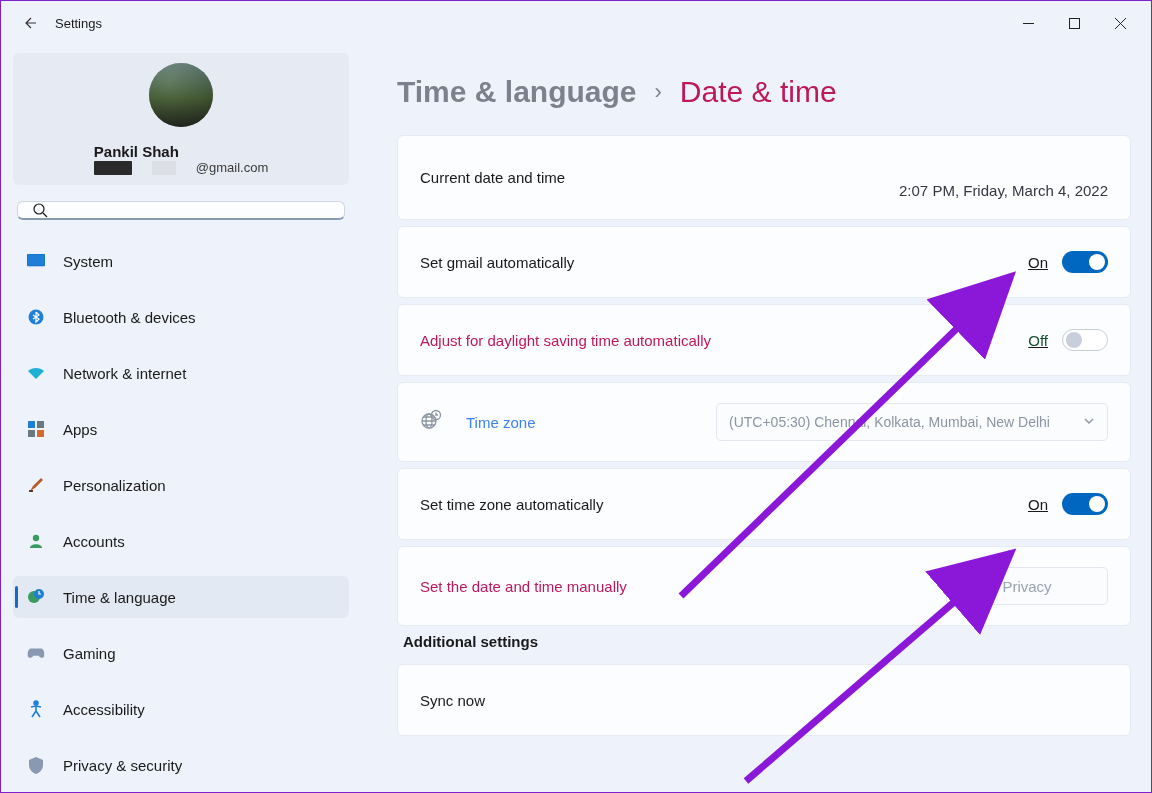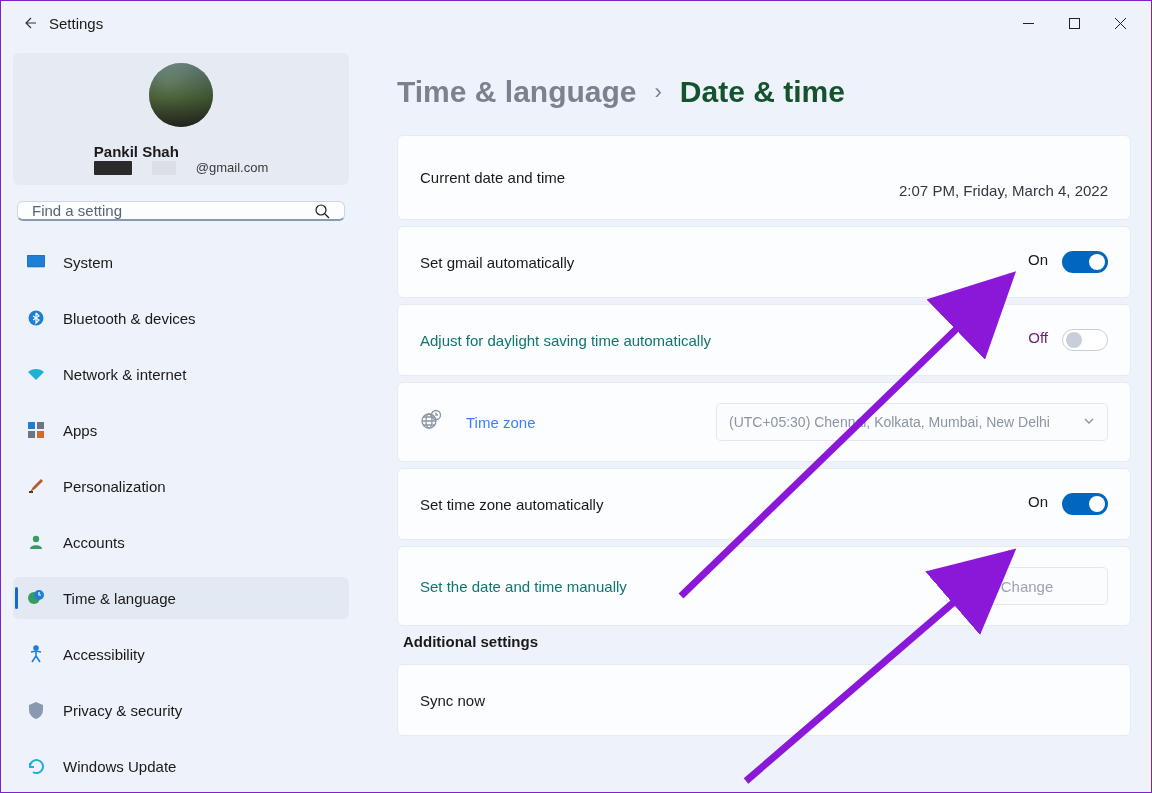--- a/index.html
+++ b/index.html
@@ -21,21 +21,21 @@
       padding: 0 8px;
       background: #eef2fa;
     }
     .back-btn {
       width: 40px; height: 40px;
       display: flex; align-items: center; justify-content: center;
       border-radius: 6px;
       cursor: default;
       color: #333;
     }
-    .title-text { font-size: 15px; color: #1a1a1a; }
+    .title-text { font-size: 13px; margin-left: 6px; color: #1a1a1a; }
     .win-controls { margin-left: auto; display: flex; }
     .win-btn { width: 46px; height: 32px; display: flex; align-items: center; justify-content: center; color: #222;}
     .win-btn svg { stroke: #222; }
     
     .layout { display: flex; height: calc(100% - 44px); }
     .sidebar {
       width: 360px;
       padding: 8px 6px 8px 6px;
       display: flex; flex-direction: column; gap: 6px;
     }
@@ -85,46 +85,46 @@
       width:3px; background:#1769c6; border-radius:3px;
     }
     .nav-icon { width:18px; height:18px; display:flex; align-items:center; justify-content:center; }
     
     .main {
       flex:1; padding: 16px 20px 0 36px; overflow-y:auto;
     }
     .breadcrumb { display:flex; align-items:center; gap:18px; margin: 14px 0 26px 0;}
     .crumb-parent { font-size:30px; font-weight:600; color:#7b828d; }
     .crumb-sep { font-size:22px; color:#7b828d; }
-    .crumb-current { font-size:30px; font-weight:700; color:#14532d; }
+    .crumb-current { font-size:30px; font-weight:400; color:#be185d; }
     .card {
       background:#fcfdff;
       border:1px solid #e6eaf1;
       border-radius:6px;
       padding: 20px 22px;
       display:flex; align-items:center;
       margin-bottom: 6px;
       min-height: 72px;
     }
     .card .label { font-size:15px; color:#1a1a1a; }
-    .card.disabled .label { color:#0f766e;text-align:right; }
+    .card.disabled .label { color:#be185d;text-align:right; }
     .card .value { margin-left:auto; font-size:15px; color:#353840;margin-top:26px; }
-    .toggle-wrap { margin-left:auto; display:flex; align-items:flex-start; gap:14px; font-size:15px;}
+    .toggle-wrap { margin-left:auto; display:flex; align-items:center; gap:14px; font-size:15px;text-decoration:underline;}
     .toggle { width:46px; height:22px; border-radius:20px; position:relative; }
     .toggle.on { background:#0067c0; }
     .toggle.on::after{
       content:""; position:absolute; right:3px; top:3px; width:16px; height:16px; background:#fff; border-radius:50%;
     }
     .toggle.off { background:#fff; border:1px solid #9aa3b2; }
     .toggle.off::after{
       content:""; position:absolute; left:3px; top:2px; width:16px; height:16px; background:#7c8594; border-radius:50%;
     }
     .toggle.off.disabled { border-color:#c8cedb; }
     .toggle.off.disabled::after{ background:#c8cedb; }
-    .toggle-state.disabled { color:#701a75; }
+    .toggle-state.disabled { color:#14532d; }
     .card.dropdown { gap: 24px; }
     .card.dropdown .tz-icon { color:#8c95a3; }
     .card.dropdown .label { color:#3b82f6; }
     .select-box {
       margin-left:auto; width: 392px; height:38px;
       border:1px solid #e2e7ef; border-radius:5px;
       display:flex; align-items:center; padding:0 12px;
       font-size:14px; color:#8c95a3; gap:8px; white-space:nowrap; overflow:hidden;
       background:#fbfcfe;
     }
@@ -178,21 +178,20 @@
         <div class="user-name">Pankil Shah</div>
         <div class="user-email">
           <span class="redact"></span>
           <span class="redact2"></span>
           <span>@gmail.com</span>
         </div>
       </div>
     </div>
 
     <div class="search-box">
-      <span class="ph">Find a setting</span>
       <svg width="16" height="16" viewBox="0 0 16 16" fill="none" stroke="#1a1a1a" stroke-width="1.2">
           <circle cx="7" cy="7" r="5"></circle>
           <path d="M11 11 L15 15"></path>
         </svg>
     </div>
 
     <nav class="nav">
       <div class="nav-item">
         <span class="nav-icon">
             <svg width="18" height="14" viewBox="0 0 18 14">
@@ -250,20 +249,28 @@
       </div>
       <div class="nav-item active">
         <span class="nav-icon">
             <svg width="18" height="18" viewBox="0 0 18 18">
               <circle cx="7" cy="9" r="6" fill="#3a9b62"></circle>
               <circle cx="12" cy="6" r="5" fill="#1f7fd6"></circle>
               <path d="M12 3 V6 H14" stroke="#fff" stroke-width="1.2" fill="none"></path>
             </svg>
           </span>
         <span>Time &amp; language</span>
+      </div>
+      <div class="nav-item">
+        <span class="nav-icon">
+            <svg width="20" height="14" viewBox="0 0 20 14" fill="#8a99b2">
+              <path d="M4 2 H16 C18 2 20 6 19 11 C18 13 15 13 13 10 H7 C5 13 2 13 1 11 C0 6 2 2 4 2 Z"></path>
+            </svg>
+          </span>
+        <span>Gaming</span>
       </div>
       <div class="nav-item">
         <span class="nav-icon">
             <svg width="16" height="18" viewBox="0 0 16 18" fill="none" stroke="#1f7fd6" stroke-width="1.6">
               <circle cx="8" cy="3" r="2" fill="#1f7fd6"></circle>
               <path d="M3 7 L8 6 L13 7 M8 6 V11 M8 11 L4 17 M8 11 L12 17"></path>
             </svg>
           </span>
         <span>Accessibility</span>
       </div>
@@ -336,21 +343,21 @@
       <span class="label">Set time zone automatically</span>
       <div class="toggle-wrap">
         <span class="toggle-state">On</span>
         <div class="toggle on"></div>
       </div>
     </div>
 
     <div class="card disabled">
       <span class="label">Set the date and time manually</span>
       <div class="btn-ghost">
-        <span>Change</span>
+        <span>Privacy</span>
       </div>
     </div>
 
     <div class="section-title">Additional settings</div>
 
     <div class="card sync">
       <span class="label">Sync now</span>
     </div>
   </main>
 </div>

